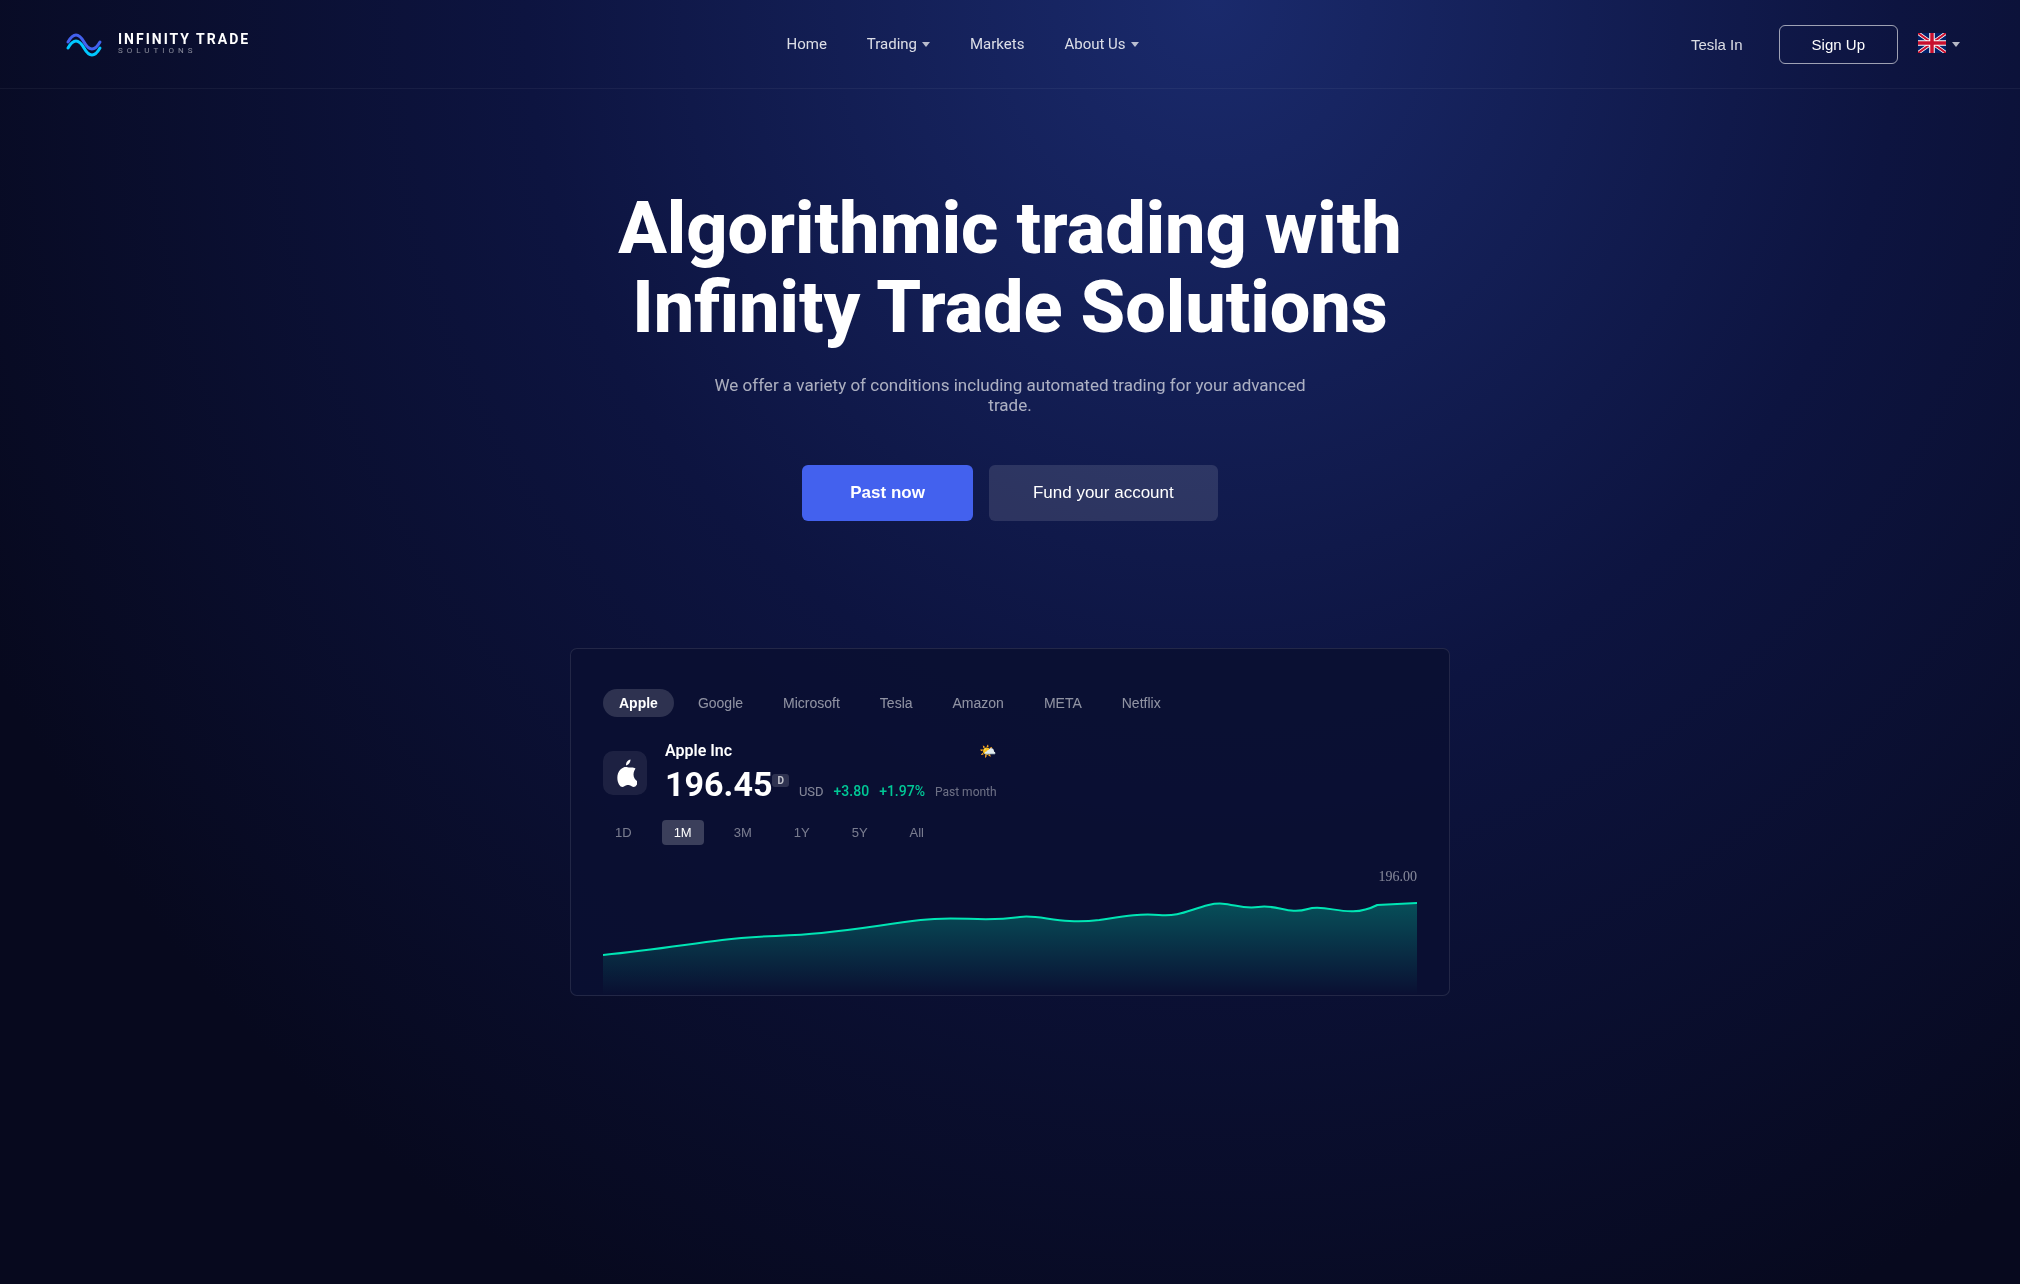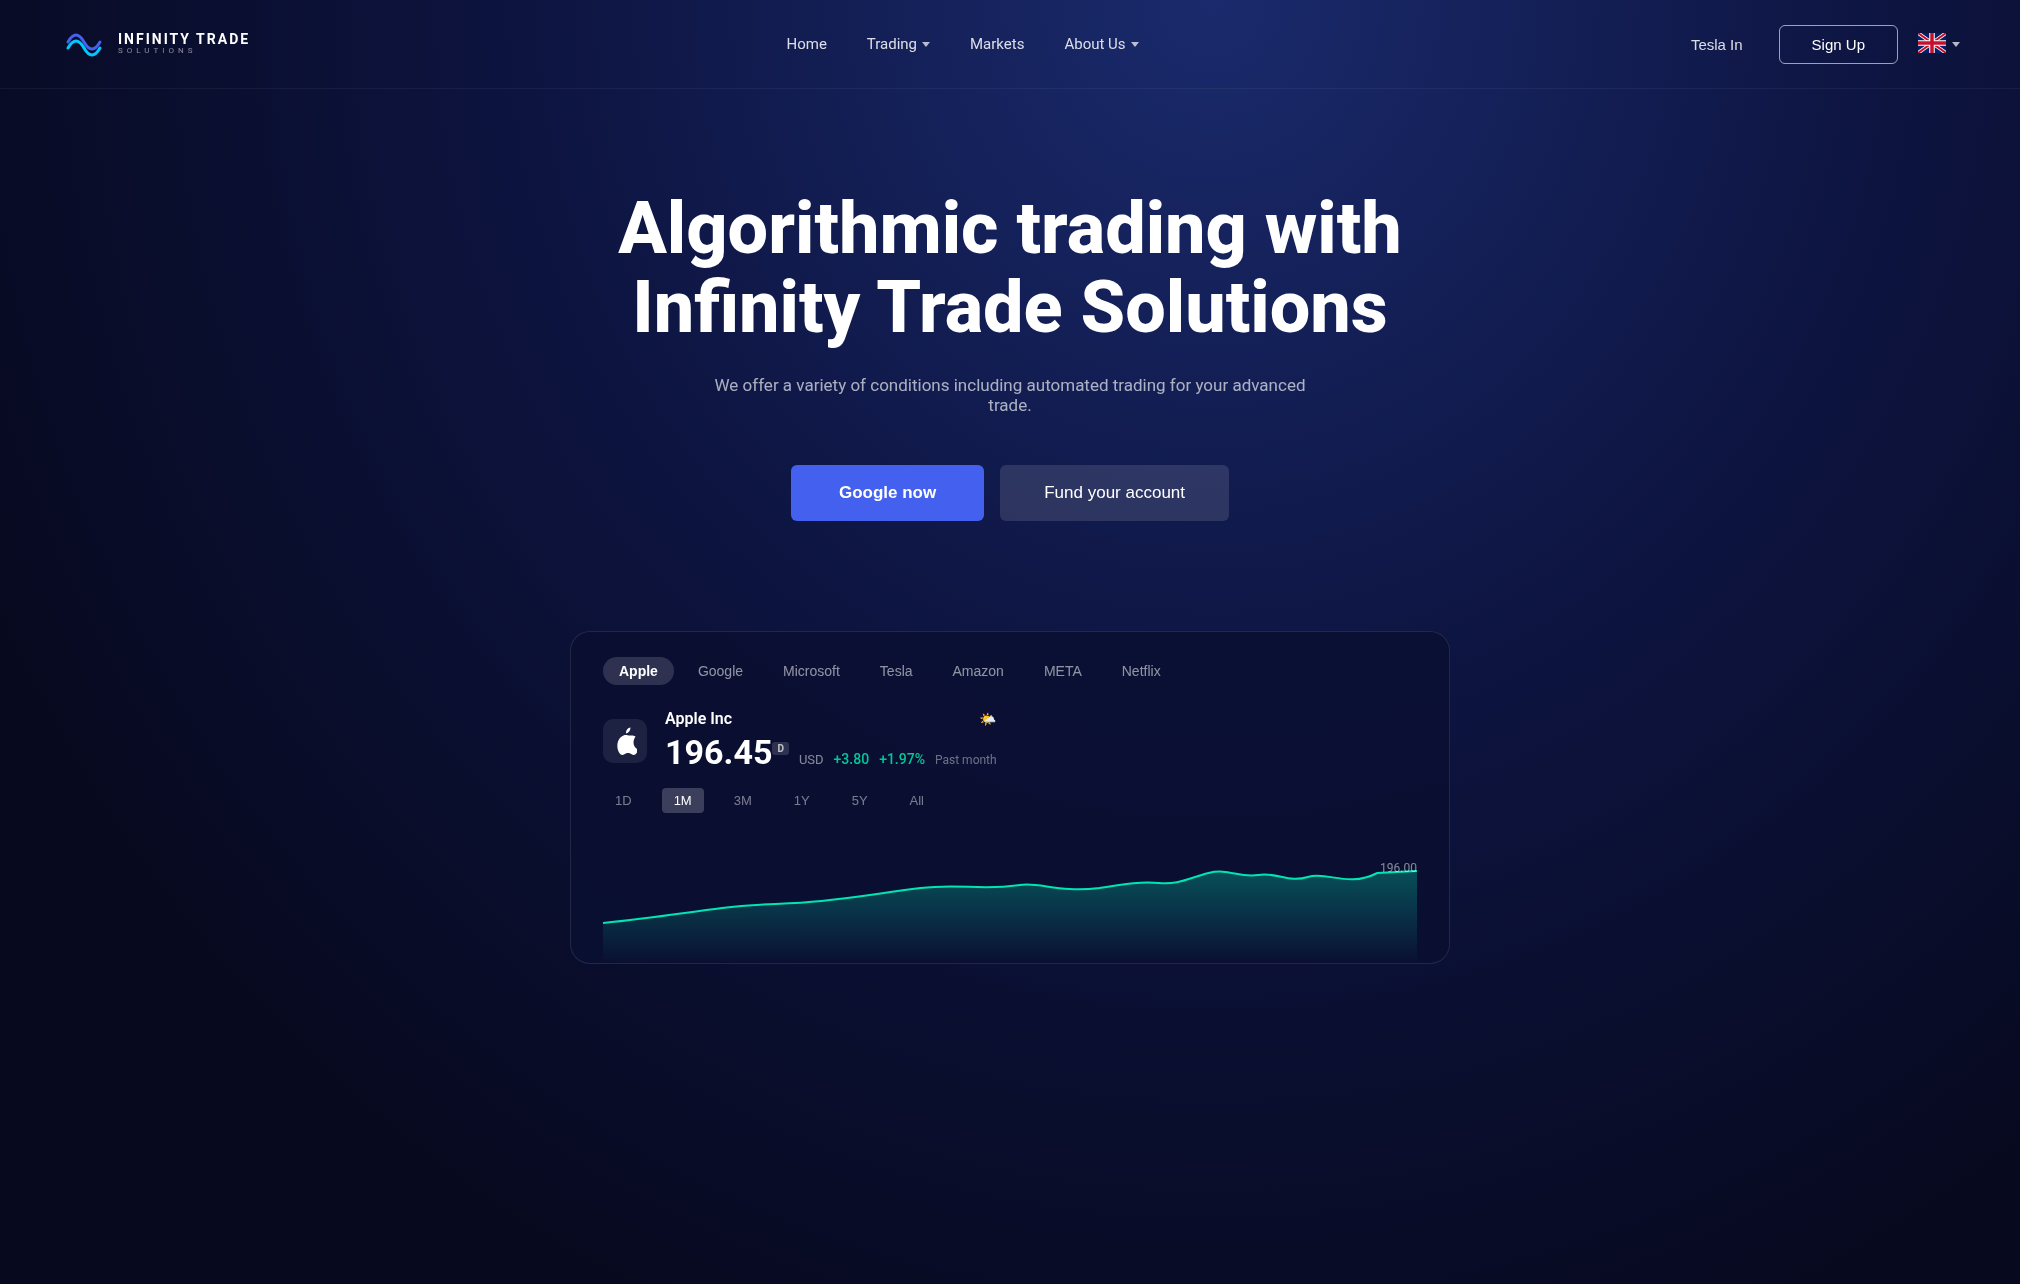--- a/index.html
+++ b/index.html
@@ -180,24 +180,25 @@
     .widget-wrap {
       display: flex;
       justify-content: center;
       padding: 0 60px 60px;
       margin-top: 50px;
     }
 
     .stock-widget {
       background: rgba(10, 16, 50, 0.9);
       border: 1px solid rgba(255,255,255,0.1);
-      border-radius: 20px;
+      border-radius: 7px;
       width: 880px;
-      padding: 25px 32px 0;
+      padding: 40px 32px 0;
       overflow: hidden;
+      margin-top: 17px;
     }
 
     .stock-tabs {
       display: flex;
       gap: 8px;
       margin-bottom: 24px;
     }
 
     .stock-tab {
       background: transparent;
@@ -313,23 +314,24 @@
     }
 
     .chart-svg {
       width: 100%;
       height: 100%;
     }
 
     .chart-price-label {
       position: absolute;
       right: 0;
-      top: 28px;
-      font-size: 12px;
+      top: 4px;
+      font-size: 14px;
       color: rgba(255,255,255,0.5);
+      font-family: Liberation Serif, serif;
     }
   </style>
 </head>
 <body>
 
 <div class="hero-bg">
 
   <nav>
     <div class="logo-wrap">
       <div class="logo-icon">
@@ -381,21 +383,21 @@
         </span>
         <span class="chevron-down"></span>
       </button>
     </div>
   </nav>
 
   <section class="hero">
     <h1>Algorithmic trading with Infinity Trade Solutions</h1>
     <p class="hero-subtitle">We offer a variety of conditions including automated trading for your advanced trade.</p>
     <div class="hero-buttons">
-      <button class="btn-start">Google now</button>
+      <button class="btn-start">Past now</button>
       <button class="btn-fund">Fund your account</button>
     </div>
   </section>
 
   <div class="widget-wrap">
     <div class="stock-widget">
 
       <div class="stock-tabs">
         <button class="stock-tab active">Apple</button>
         <button class="stock-tab">Google</button>

